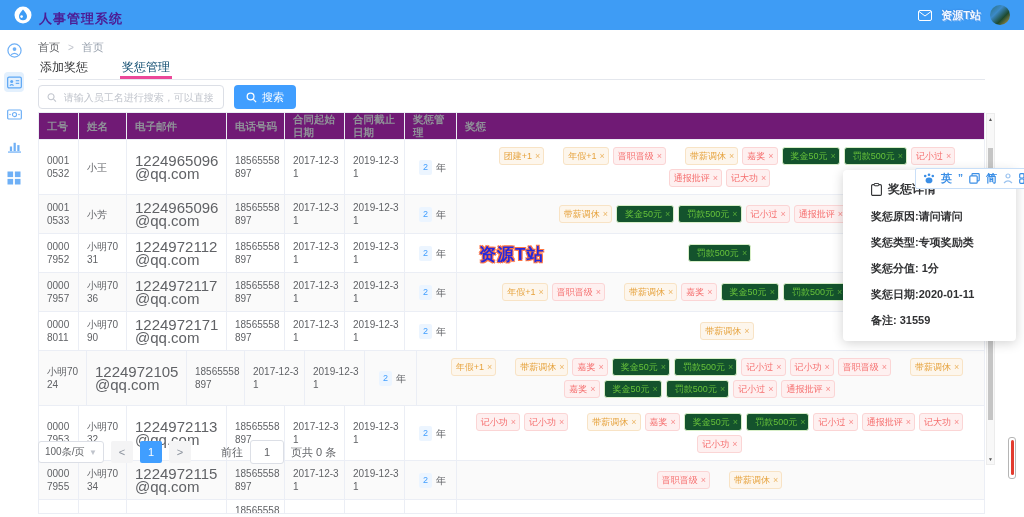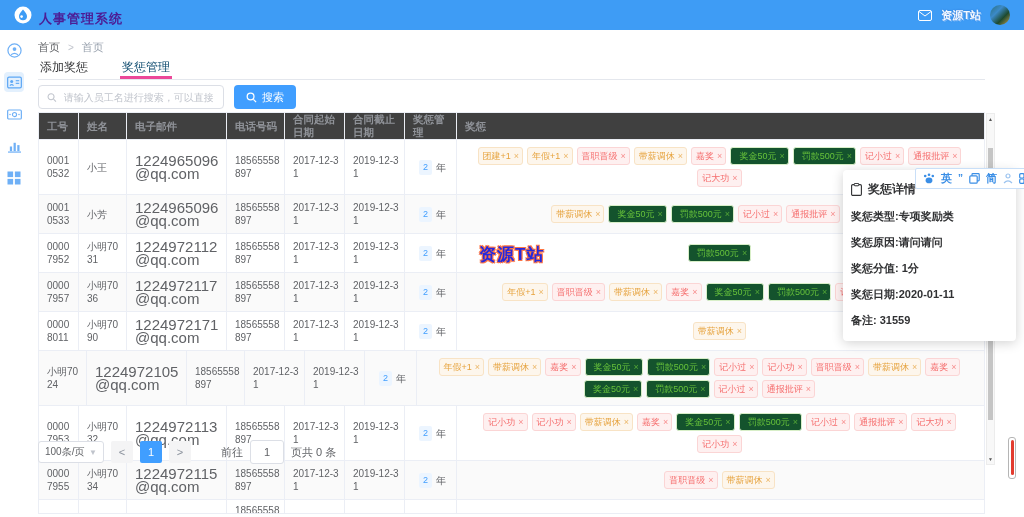--- a/index.html
+++ b/index.html
@@ -37,39 +37,39 @@
   .search-box{width:186px;height:24px;border:1px solid #dcdfe6;border-radius:4px;display:flex;
               align-items:center;padding:0 8px;gap:5px;box-sizing:border-box;background:#fff;}
   .search-box input{border:none;outline:none;font-size:10px;color:#606266;width:100%;background:transparent;}
   .search-box input::placeholder{color:#c0c4cc;}
   .btn-search{height:24px;padding:0 12px;background:#409eff;border:none;border-radius:4px;
               color:#fff;font-size:11px;display:flex;align-items:center;gap:5px;cursor:pointer;
               font-family:inherit;}
   
   .table{position:absolute;left:38px;top:112px;width:947px;background:#fff;
          border:1px solid #ebeef5;box-sizing:border-box;z-index:1;}
-  .thead{display:flex;height:26px;background:#404040;border-bottom:1px solid #ebeef5;}
+  .thead{display:flex;height:26px;background:#701a75;border-bottom:1px solid #ebeef5;}
   .cell{box-sizing:border-box;padding:5px 4px 5px 8px;font-size:10px;color:#606266;
         word-break:break-all;line-height:13px;display:flex;flex-direction:column;
         justify-content:center;border-right:1px solid #ebeef5;}
   .cell.h{font-weight:bold;color:#909399;font-size:10.5px;}
   .c0{width:40px}.c1{width:48px}.c2{width:100px;font-size:15px}.c3{width:58px}
   .c4{width:60px}.c5{width:60px}.c6{width:52px}
   .c7{flex:1;border-right:none;}
   .trow{display:flex;min-height:38px;background:#fff;border-bottom:1px solid #ebeef5;}
   .trow.stripe{background:#fafafa;}
   .trow.partial{min-height:13px;height:13px;overflow:hidden;border-bottom:none;}
   .trow.partial .cell{justify-content:flex-start;padding-top:4px;}
   .term{flex-direction:row;align-items:center;gap:4px;}
   .term-badge{background:#ecf5ff;color:#409eff;font-size:9px;padding:1px 4px;border-radius:2px;}
   .term-unit{font-size:10px;color:#606266;}
   .tags{flex-direction:row;flex-wrap:wrap;align-items:center;align-content:center;padding-left:6px;}
   .tag{display:inline-flex;align-items:center;height:16px;padding:0 3px 0 4px;border-radius:3px;
        font-size:9px;margin:2px 4px 2px 0;border:1px solid;white-space:nowrap;cursor:pointer;}
-  .tag.w{background:#fdf6ec;border-color:#f8e3c5;color:#e6a23c;}
+  .tag.w{background:#fdf6ec;border-color:#f8e3c5;color:#e6a23c;margin-left:15px;}
   .tag.s{background:#14532d;border-color:#d8efc8;color:#67c23a;padding-left:8px;}
   .tag.d{background:#fef0f0;border-color:#fbd5d5;color:#f56c6c;}
   .tag-x{margin-left:3px;font-size:9px;opacity:.75;}
   
   .vscroll{position:absolute;left:986px;top:113px;width:9px;height:352px;background:#f8f8f8;
            border:1px solid #ececec;box-sizing:border-box;z-index:2;}
   .arr{font-size:5px;color:#555;text-align:center;line-height:10px;height:10px;cursor:pointer;}
   .arr.down{position:absolute;bottom:0;left:0;right:0;}
   .thumb{position:absolute;left:1px;right:1px;top:34px;height:272px;background:#c5c5c5;cursor:grab;}
   
@@ -84,21 +84,21 @@
   .pbtn.active{background:#409eff;color:#fff;}
   .goto-label{margin-left:23px;}
   .goto-input{width:28px;height:20px;border:1px solid #dcdfe6;border-radius:3px;text-align:center;
               font-size:11px;color:#606266;font-family:inherit;}
   
   .watermark{position:absolute;left:479px;top:243px;font-size:17px;font-weight:bold;color:#2629dd;
              letter-spacing:1px;z-index:3;
              text-shadow:1px 1px 0 #ff7744,-1px -1px 0 #ff7744,1px -1px 0 #ff7744,-1px 1px 0 #ff7744;}
   
   .popup{position:absolute;left:843px;top:170px;width:173px;background:#fff;border-radius:4px;
-         box-shadow:0 2px 12px rgba(0,0,0,.18);padding:11px 8px 13px;box-sizing:border-box;z-index:5;}
+         box-shadow:0 2px 12px rgba(0,0,0,.18);padding:11px 28px 13px;box-sizing:border-box;z-index:5;}
   .popup-title-row{display:flex;align-items:center;gap:6px;font-size:12px;font-weight:bold;color:#303133;}
   .popup-line{font-size:11px;color:#303133;margin-top:11px;font-weight:bold;}
   
   .ext-toolbar{position:absolute;left:915px;top:168px;height:19px;display:flex;align-items:center;
                gap:6px;padding:0 7px;background:#fff;border:1px solid #c9dff8;border-radius:2px;
                z-index:6;font-size:11px;color:#3a8ee6;font-weight:bold;}
   .ext-label{cursor:pointer;}
   .quote-glyph{font-size:10px;line-height:8px;color:#3a8ee6;cursor:pointer;}
   
   .red-widget{position:absolute;left:1008px;top:437px;width:8px;height:42px;border:1px solid #b5b5b5;
@@ -566,22 +566,22 @@
 
   <div class="popup">
     <div class="popup-title-row">
       <svg width="11" height="13" viewBox="0 0 11 13">
         <rect x="0.6" y="1.6" width="9.8" height="10.8" rx="1.2" fill="none" stroke="#303133" stroke-width="1.1"></rect>
         <rect x="3.2" y="0.4" width="4.6" height="2.4" rx="0.8" fill="#ffffff" stroke="#303133" stroke-width="1"></rect>
       </svg>
       <span>奖惩详情</span>
     </div>
     <div class="popup-lines">
+        <div class="popup-line">奖惩原因:请问请问</div>
         <div class="popup-line">奖惩类型:专项奖励类</div>
-        <div class="popup-line">奖惩原因:请问请问</div>
         <div class="popup-line">奖惩分值: 1分</div>
         <div class="popup-line">奖惩日期:2020-01-11</div>
         <div class="popup-line">备注: 31559</div>
       </div>
   </div>
 
   <div class="ext-toolbar">
     <svg width="12" height="11" viewBox="0 0 12 11">
       <circle cx="2.2" cy="3" r="1.3" fill="#3a8ee6"></circle>
       <circle cx="6" cy="1.8" r="1.3" fill="#3a8ee6"></circle>

